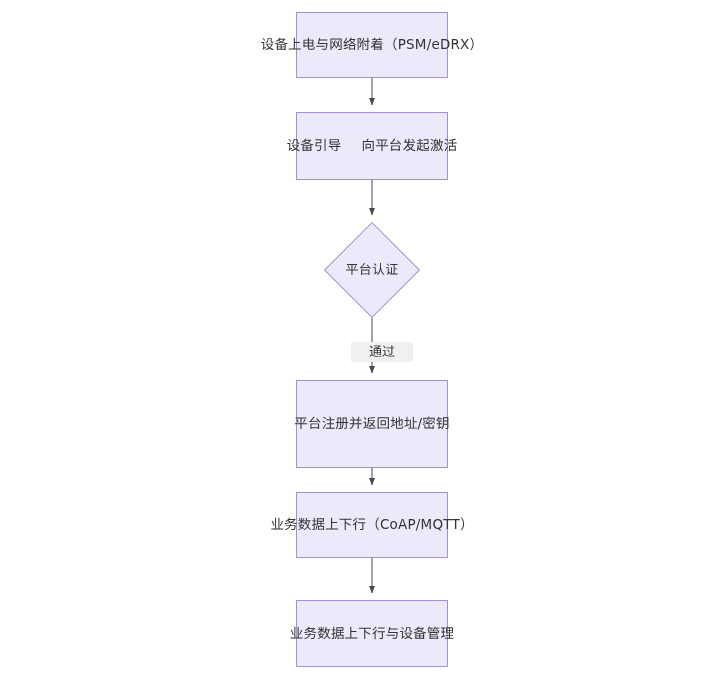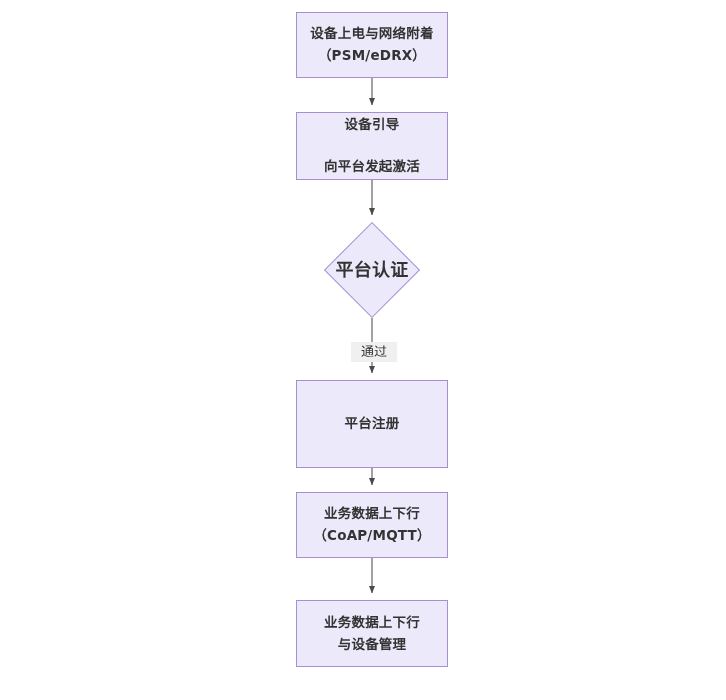--- a/index.html
+++ b/index.html
@@ -25,33 +25,32 @@
     left: 0;
     top: 0;
     width: 726px;
     height: 700px;
   }
   
   .node {
     position: absolute;
     box-sizing: border-box;
     display: flex;
-    flex-direction: column;
+    flex-direction: row;
     align-items: center;
     justify-content: center;
     background: #ECEAFA;
     border: 1.4px solid #A88FD4;
     color: #333333;
     font-size: 13.5px;
     line-height: 1.62;
     text-align: center;
     white-space: nowrap;
     letter-spacing: 0.2px;
     z-index: 2;
-    font-weight: bold;
   }
   .node .line {
     display: block;
   }
   
   .node-diamond {
     background: transparent;
     border: none;
   }
   .node-diamond .diamond-shape {
@@ -64,32 +63,32 @@
     margin-top: -34px;
     background: #ECEAFA;
     border: 1.4px solid #A88FD4;
     transform: rotate(45deg);
     box-sizing: border-box;
   }
   .node-diamond .diamond-label {
     position: relative;
     z-index: 3;
     color: #333333;
-    font-size: 18px;
+    font-size: 13px;
     line-height: 1.6;
   }
   
   .edge-label {
     position: absolute;
     z-index: 3;
     background: #F0F0F0;
     color: #333333;
     font-size: 13px;
     line-height: 1.4;
-    padding: 1px 2px;
+    padding: 1px 10px;
     white-space: nowrap;
     text-align: center;
   }
 </style>
 </head>
 <body>
 
 <div id="flow-canvas">
 
   <svg id="flow-svg" viewBox="0 0 726 700" xmlns="http://www.w3.org/2000/svg">
@@ -122,20 +121,21 @@
 
   <div class="node node-diamond" style="left:324px; top:222px; width:96px; height:96px;">
     <span class="diamond-shape"></span>
     <span class="diamond-label">平台认证</span>
   </div>
 
   <div class="edge-label" style="left:351px; top:342px; width:42px;">通过</div>
 
   <div class="node node-rect" style="left:296px; top:380px; width:152px; height:88px;">
     <span class="line">平台注册</span>
+    <span class="line">并返回地址/密钥</span>
   </div>
 
   <div class="node node-rect" style="left:296px; top:492px; width:152px; height:66px;">
     <span class="line">业务数据上下行</span>
     <span class="line">（CoAP/MQTT）</span>
   </div>
 
   <div class="node node-rect" style="left:296px; top:600px; width:152px; height:67px;">
     <span class="line">业务数据上下行</span>
     <span class="line">与设备管理</span>

